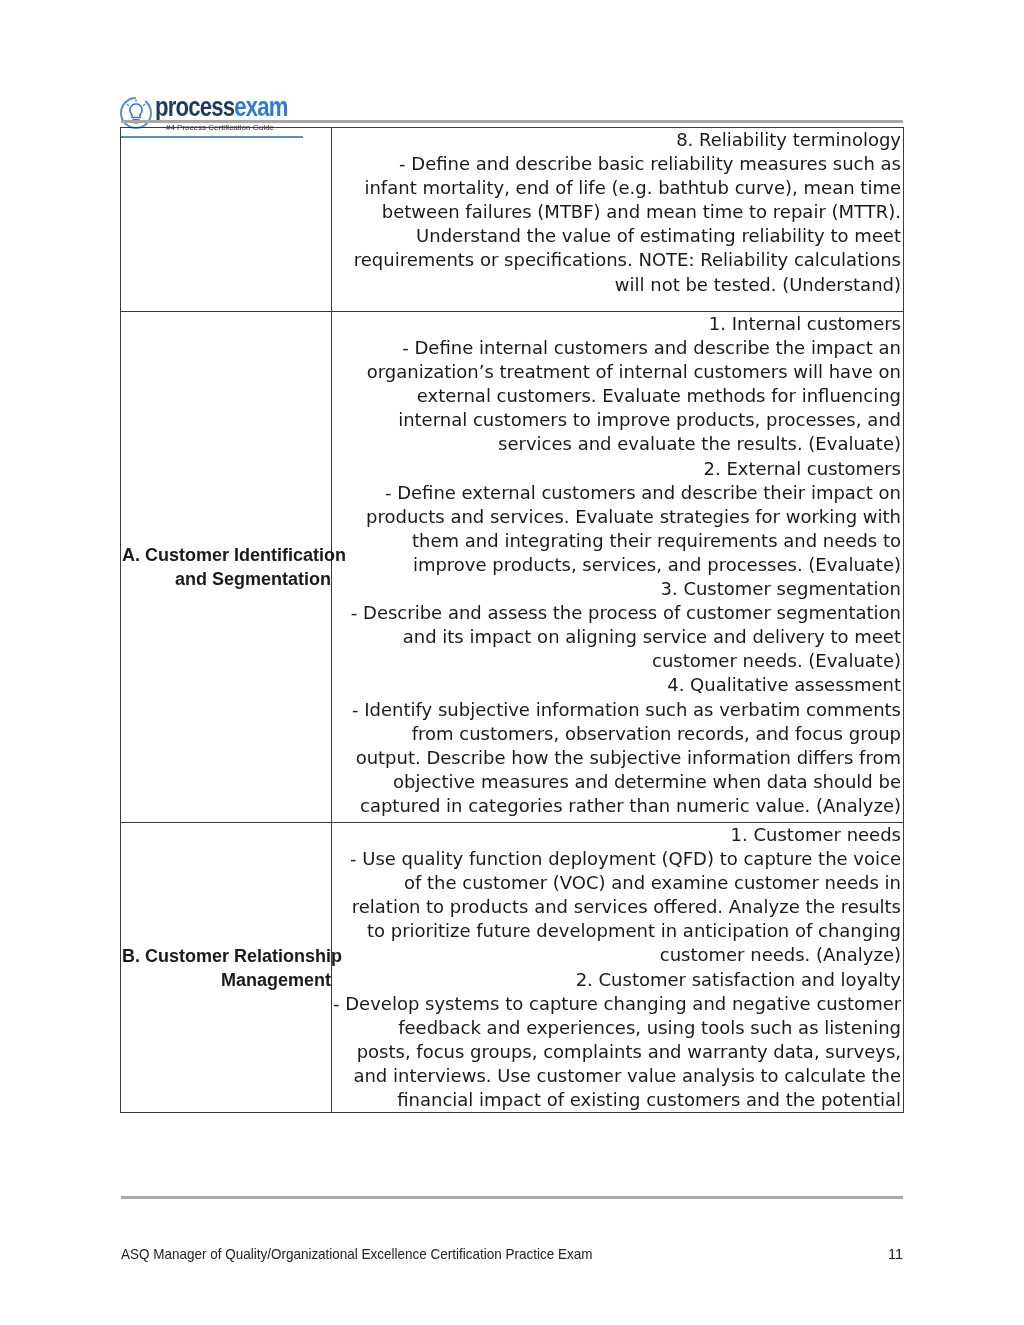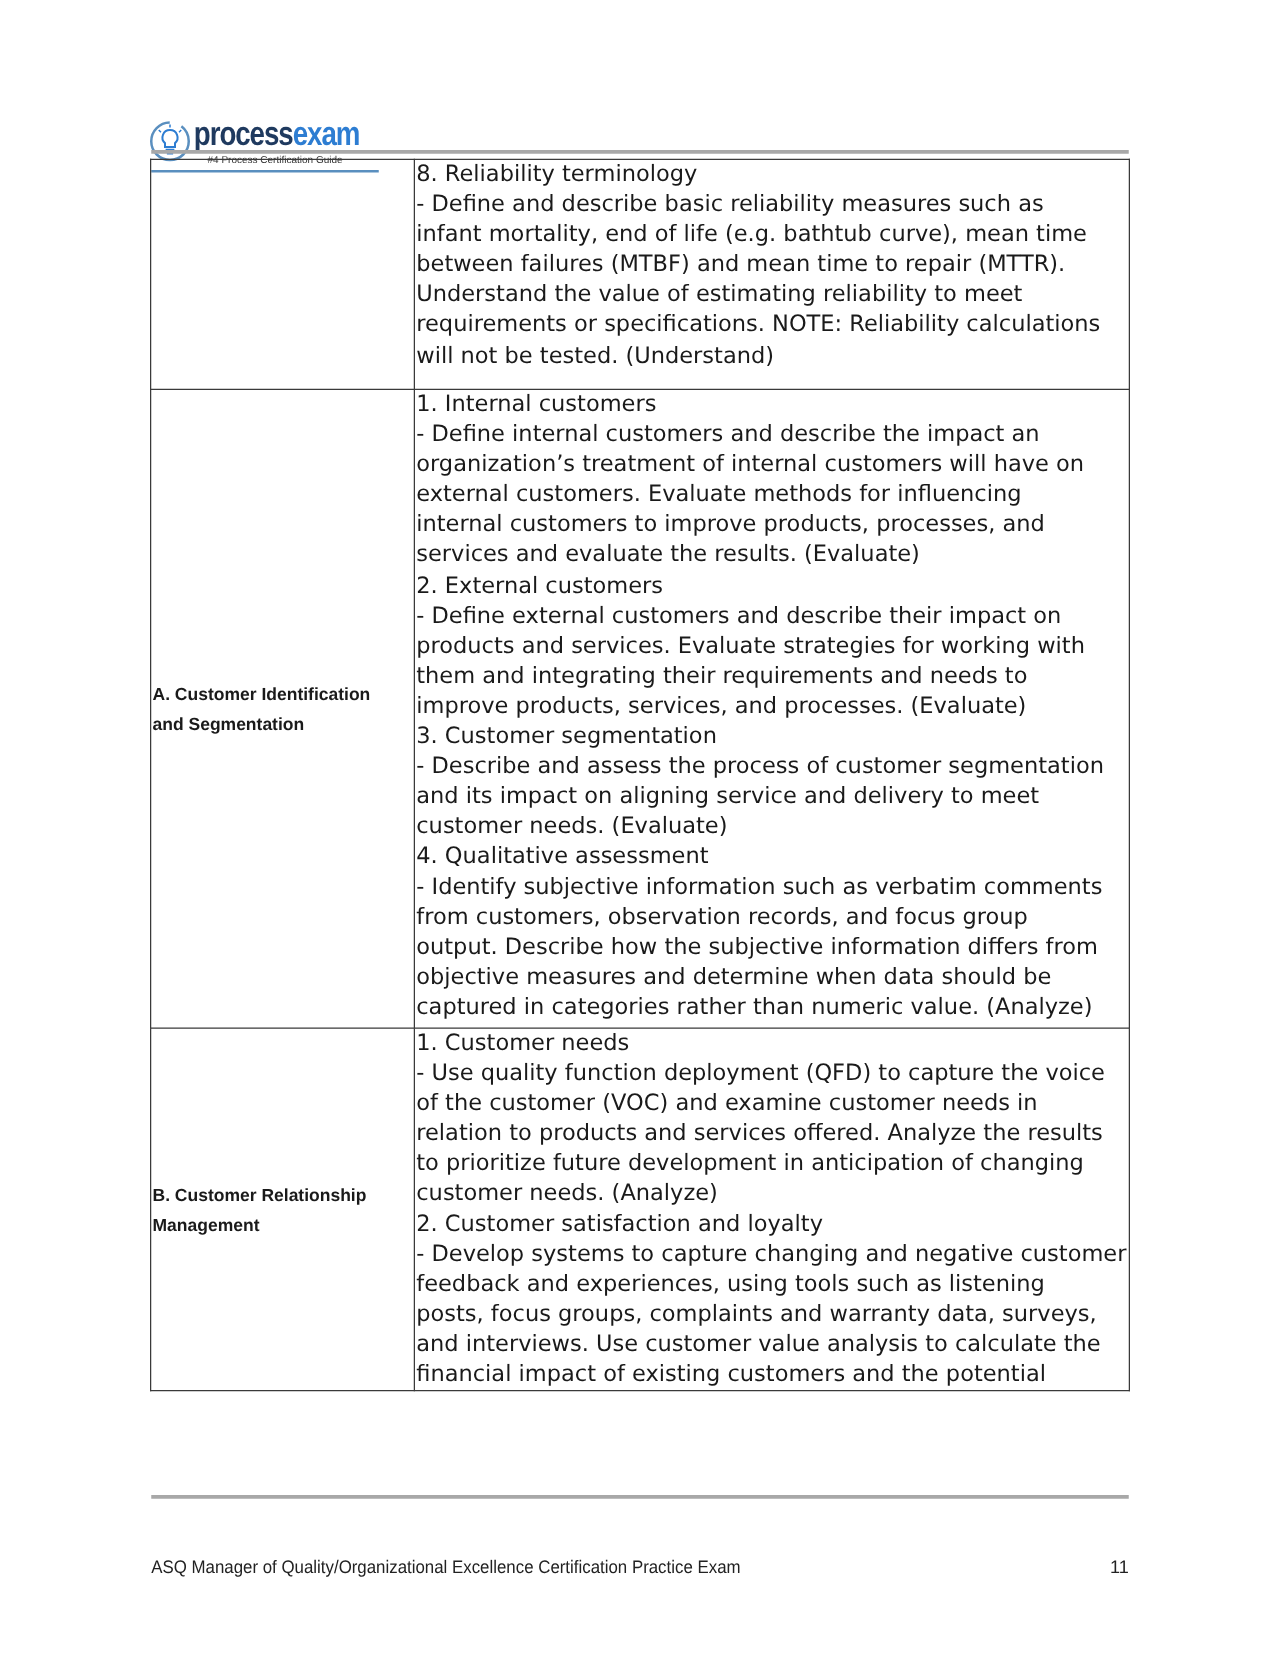--- a/index.html
+++ b/index.html
@@ -7,24 +7,24 @@
   .logo { position:absolute; left:119px; top:58px; width:186px; height:46px;margin-top:36px; }
   .logo-bulb { position:absolute; left:0; top:2px; width:34px; height:34px; }
   .logo-word { position:absolute; left:36px; top:-2px; font-family:"Liberation Sans", sans-serif; font-weight:bold; font-size:27px; letter-spacing:-1px; transform:scaleX(0.82); transform-origin:left; white-space:nowrap; }
   .logo-word .p1 { color:#1f3a5f; }
   .logo-word .p2 { color:#2d7dd2; }
   .logo-tag { position:absolute; left:47px; top:29px; font-family:"Liberation Sans", sans-serif; font-size:8px; color:#333; white-space:nowrap; }
   .logo-line { position:absolute; left:2px; top:42px; width:182px; height:2px; background:#5a8fbf; }
   .rule { position:absolute; left:121px; width:782px; height:3px; background:#a8a8a8; }
   table { position:absolute; left:120px; top:127px; width:784px; border-collapse:collapse; table-layout:fixed; }
   td { border:1.5px solid #3a3a3a; vertical-align:top; padding:0; font-size:18px; line-height:24.1px; }
-  td.left { width:209px; vertical-align:middle; font-family:"Liberation Sans", sans-serif; font-weight:bold; font-size:14px; line-height:24px; padding-left:1px; }
+  td.left { width:209px; vertical-align:middle; font-family:"Liberation Sans", sans-serif; font-weight:bold; font-size:18px; line-height:24px; padding-left:1px; }
   td.right { padding-left:1px; padding-right:2px; }
   td.section { text-align:center; height:46px; vertical-align:middle; }
-  .line { display:block; white-space:nowrap; }
+  .line { display:block; white-space:nowrap;text-align:right; }
   .footer-text { position:absolute; left:121px; top:1246px; font-family:"Liberation Sans", sans-serif; font-size:14.5px; color:#222; transform:scaleX(0.93); transform-origin:left; white-space:nowrap; }
   .footer-page { position:absolute; right:121px; top:1246px; font-family:"Liberation Sans", sans-serif; font-size:14.5px; color:#222;margin-left:47px; }
 </style>
 </head>
 <body>
 
 <div class="logo">
   <svg class="logo-bulb" viewBox="0 0 34 34">
     <circle cx="17" cy="17" r="15" fill="none" stroke="#5a8fbf" stroke-width="2" stroke-dasharray="70 10"></circle>
     <path d="M17 8 a6 6 0 0 1 4 10.5 v3 h-8 v-3 A6 6 0 0 1 17 8 z" fill="none" stroke="#2d7dd2" stroke-width="1.6"></path>

